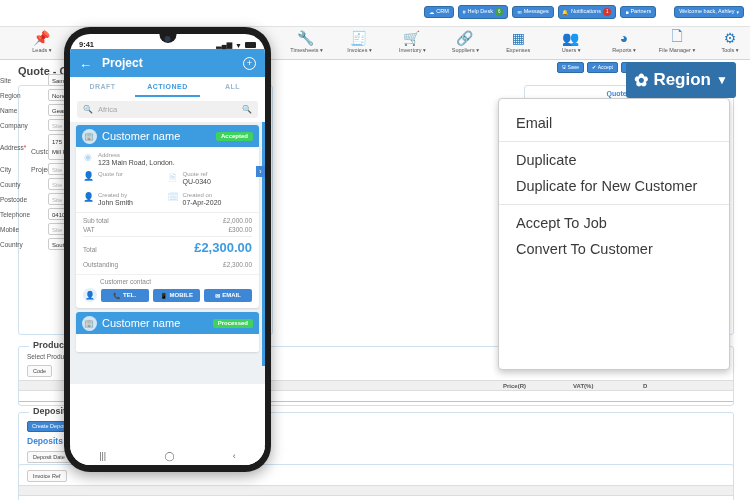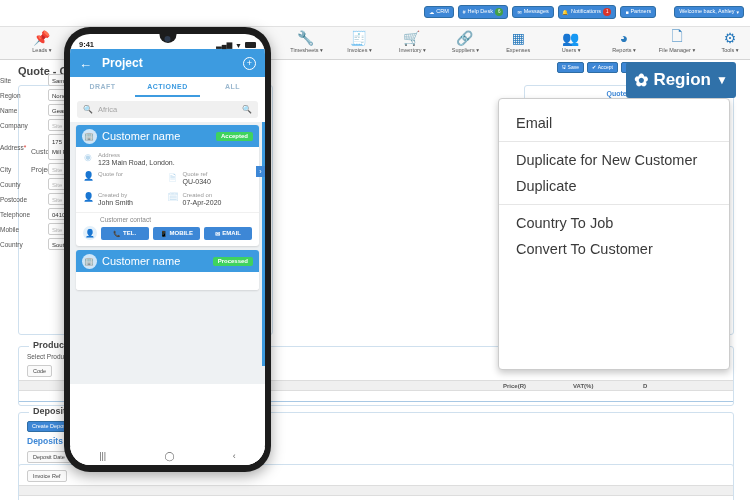--- a/index.html
+++ b/index.html
@@ -476,25 +476,25 @@
     <div class="tbl-head" id="depinv-cols" style="margin-top: 3px; padding-left: 8px;"></div>
   </div>
 
 </div>
 
 <div id="actions-menu">
     <div class="menu-group">
       <div class="menu-item">Email</div>
     </div>
     <div class="menu-group">
+      <div class="menu-item">Duplicate</div>
       <div class="menu-item">Duplicate for New Customer</div>
-      <div class="menu-item">Duplicate</div>
     </div>
     <div class="menu-group">
-      <div class="menu-item">Country To Job</div>
+      <div class="menu-item">Accept To Job</div>
       <div class="menu-item">Convert To Customer</div>
     </div>
   </div>
 <div id="actions-button">
   <span>✿</span>
   <span>Region</span>
   <span style="font-size:12px">▼</span>
 </div>
 
 <div id="phone">
@@ -572,20 +572,38 @@
             </div>
             <div class="q-cell">
               <span class="q-ic">🗓</span>
               <span>
                 <span class="q-lbl" style="display:block">Created on</span>
                 <span class="q-val" style="display:block">07-Apr-2020</span>
               </span>
             </div>
           </div>
         </div>
+        <div class="q-tot">
+          <div class="tot-line">
+            <span>Sub total</span>
+            <span>£2,000.00</span>
+          </div>
+          <div class="tot-line">
+            <span>VAT</span>
+            <span>£300.00</span>
+          </div>
+          <div class="tot-big" style="border-top:1px solid #eee;margin-top:3px">
+            <span class="l">Total</span>
+            <span class="v">£2,300.00</span>
+          </div>
+          <div class="tot-line" style="margin-top:4px">
+            <span>Outstanding</span>
+            <span>£2,300.00</span>
+          </div>
+        </div>
         <div class="contact-row">
           <div class="cc-lbl">Customer contact</div>
           <div class="cc-btns">
             <div class="cc-av">👤</div>
             <div class="cc-btn">
               <span>📞</span>
               <span>TEL.</span>
             </div>
             <div class="cc-btn">
               <span>📱</span>

